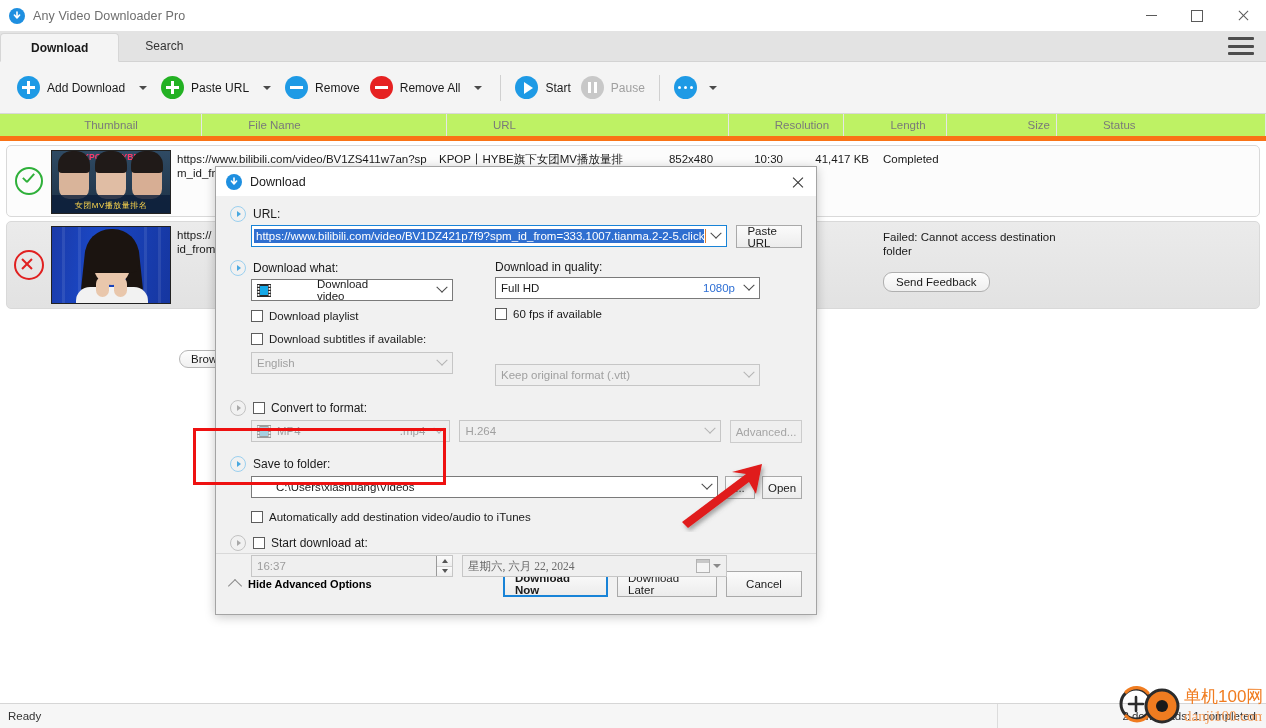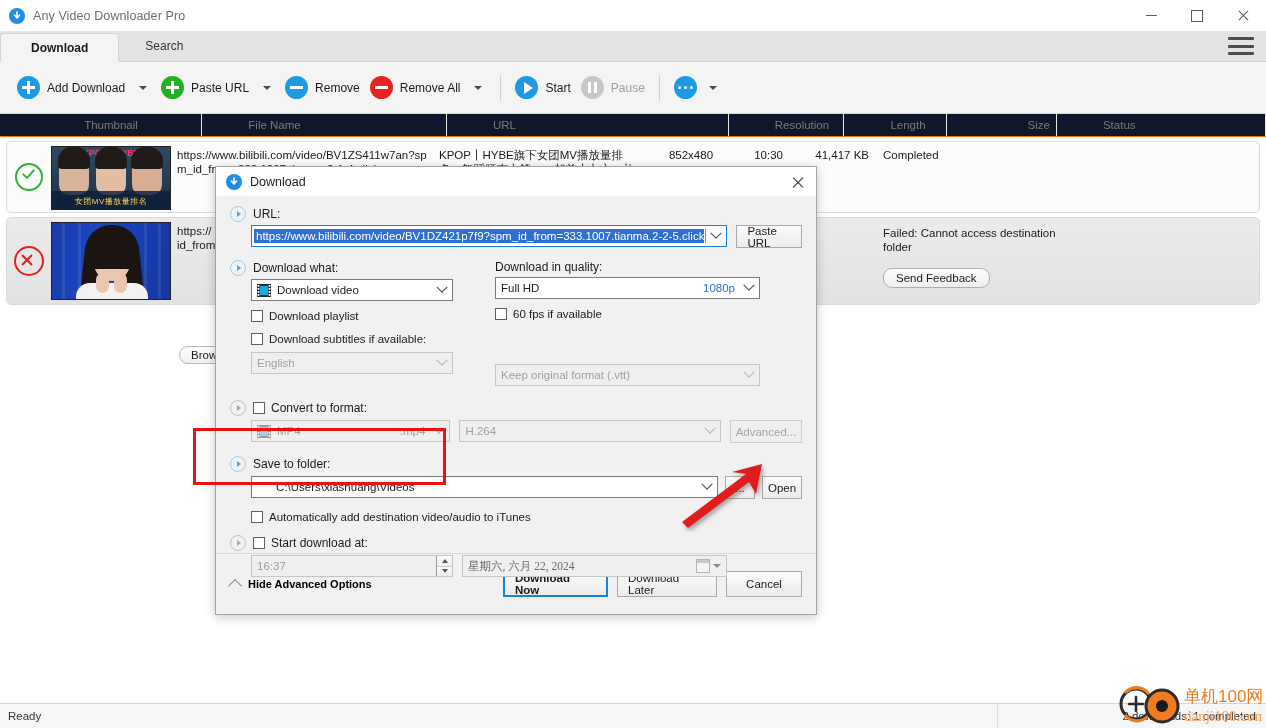--- a/index.html
+++ b/index.html
@@ -50,21 +50,21 @@
   .pausebars{display:flex;gap:3px;}
   .pausebars i{display:block;width:3px;height:11px;background:#fff;}
   .dots{display:flex;gap:2.5px;}
   .dots i{display:block;width:3.5px;height:3.5px;border-radius:50%;background:#fff;}
   .tlabel{font-size:12px;color:#1a1a1a;white-space:nowrap;}
   .tlabel.dim{color:#a0a0a0;}
   .caret{width:0;height:0;border-left:4px solid transparent;border-right:4px solid transparent;border-top:4.5px solid #4a4a4a;margin:0 9px;cursor:default;}
   .tsep{width:1px;height:26px;background:#d0d0d0;margin:0 9px;}
 
   
-  .listhdr{height:22px;background:#0f172a;display:flex;align-items:center;border-bottom:1px solid #f97316;font-size:11.5px;color:#7a7a7a;gap:40px;}
+  .listhdr{height:22px;background:#bef264;display:flex;align-items:center;border-bottom:5px solid #f97316;font-size:11.5px;color:#7a7a7a;gap:40px;}
   .hcell{height:22px;line-height:22px;box-sizing:border-box;padding:0 6px;border-right:1px solid #e6e6e6;overflow:hidden;white-space:nowrap;}
   .hcell.r{text-align:right;}
 
   
   .listarea{position:relative;height:555px;background:#ffffff;overflow:hidden;}
   .row{display:flex;align-items:flex-start;box-sizing:border-box;position:relative;margin:4px 6px 0 6px;border:1px solid #d9d9d9;border-radius:5px;}
   .row1{height:72px;background:#fcfcfc;}
   .row2{height:88px;background:linear-gradient(#ebebeb,#e2e2e2);}
   .rowstatus{width:44px;display:flex;align-items:center;justify-content:center;align-self:stretch;}
   .ico-ok{width:24px;height:24px;border-radius:50%;border:2px solid #2fb03a;position:relative;}
@@ -132,21 +132,21 @@
   .dlg-body{position:relative;padding:10px 14px 0 14px;background:#f1f1f1;height:357px;box-sizing:border-box;}
   .dlg-foot{height:60px;border-top:1px solid #d9d9d9;background:#f1f1f1;display:flex;align-items:center;padding:0 14px;}
 
   .expander{width:14px;height:14px;border-radius:50%;border:1px solid #9bd0ef;display:inline-flex;align-items:center;justify-content:center;flex:none;}
   .expander.dim{border-color:#c2c2c2;}
   .expander i{display:block;width:0;height:0;border-left:4px solid #4aa8e0;border-top:3px solid transparent;border-bottom:3px solid transparent;margin-left:2px;}
   .expander.dim i{border-left-color:#a8a8a8;}
 
   .lblrow{display:flex;align-items:center;gap:7px;margin-bottom:3px;}
   .lbl{font-size:12px;color:#1a1a1a;}
-  .ind{margin-left:21px;}
+  .ind{margin-left:21px;gap:40px;}
 
   .combo{height:22px;box-sizing:border-box;border:1px solid #7a7a7a;background:#fff;display:flex;align-items:center;
          font-size:11.5px;color:#1a1a1a;padding:0 0 0 5px;position:relative;}
   .combo.disabled{background:#efefef;border-color:#c6c6c6;color:#a0a0a0;}
   .combo .arrow{width:20px;height:20px;margin-left:auto;display:flex;align-items:center;justify-content:center;flex:none;}
   .combo .arrow b{display:block;width:7px;height:7px;border-right:1.4px solid #4a4a4a;border-bottom:1.4px solid #4a4a4a;transform:rotate(45deg) translate(-2px,-2px);}
   .combo.disabled .arrow b{border-color:#b4b4b4;}
   .urlinput{height:22px;box-sizing:border-box;border:1px solid #1883d7;background:#fff;display:flex;align-items:center;padding-left:2px;position:relative;}
   .urlsel{background:#2f6fd0;color:#fff;font-size:11.5px;padding:1px 0 1px 2px;white-space:nowrap;}
   .caretbar{width:1px;height:14px;background:#e07b2a;margin-left:1px;}

